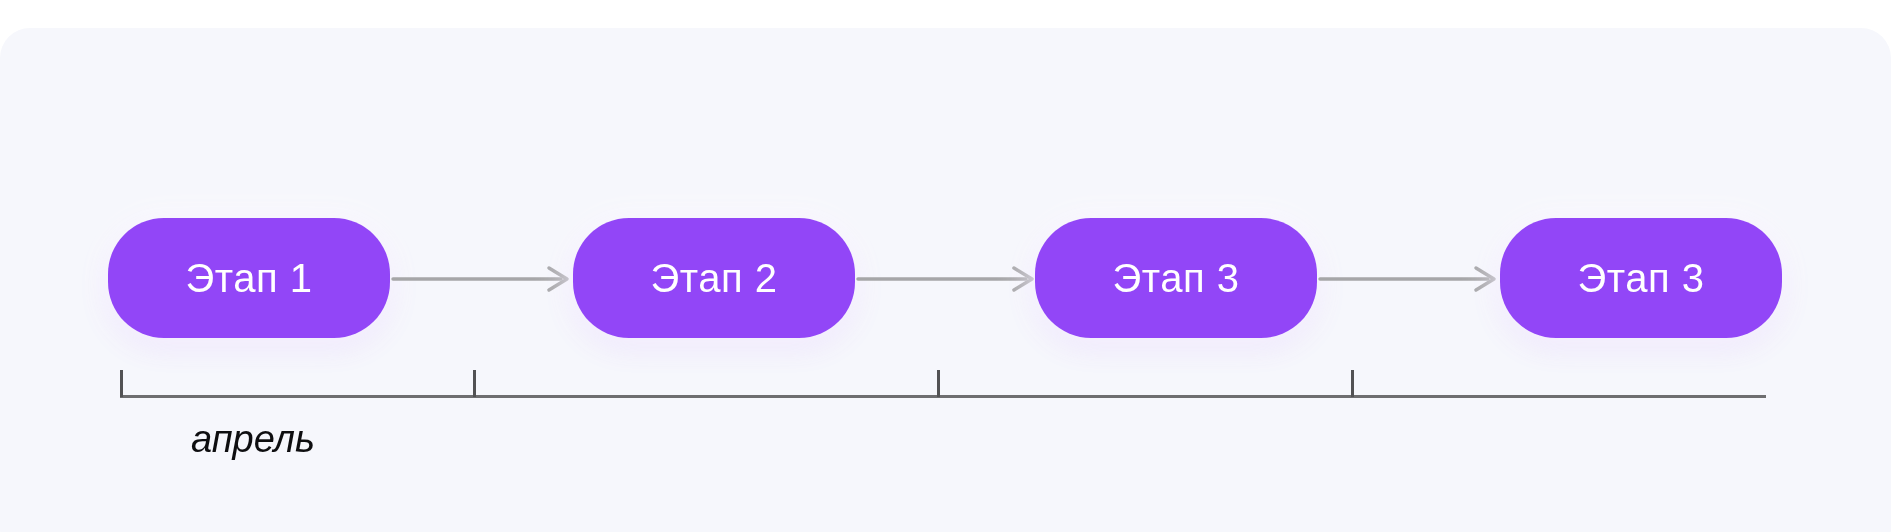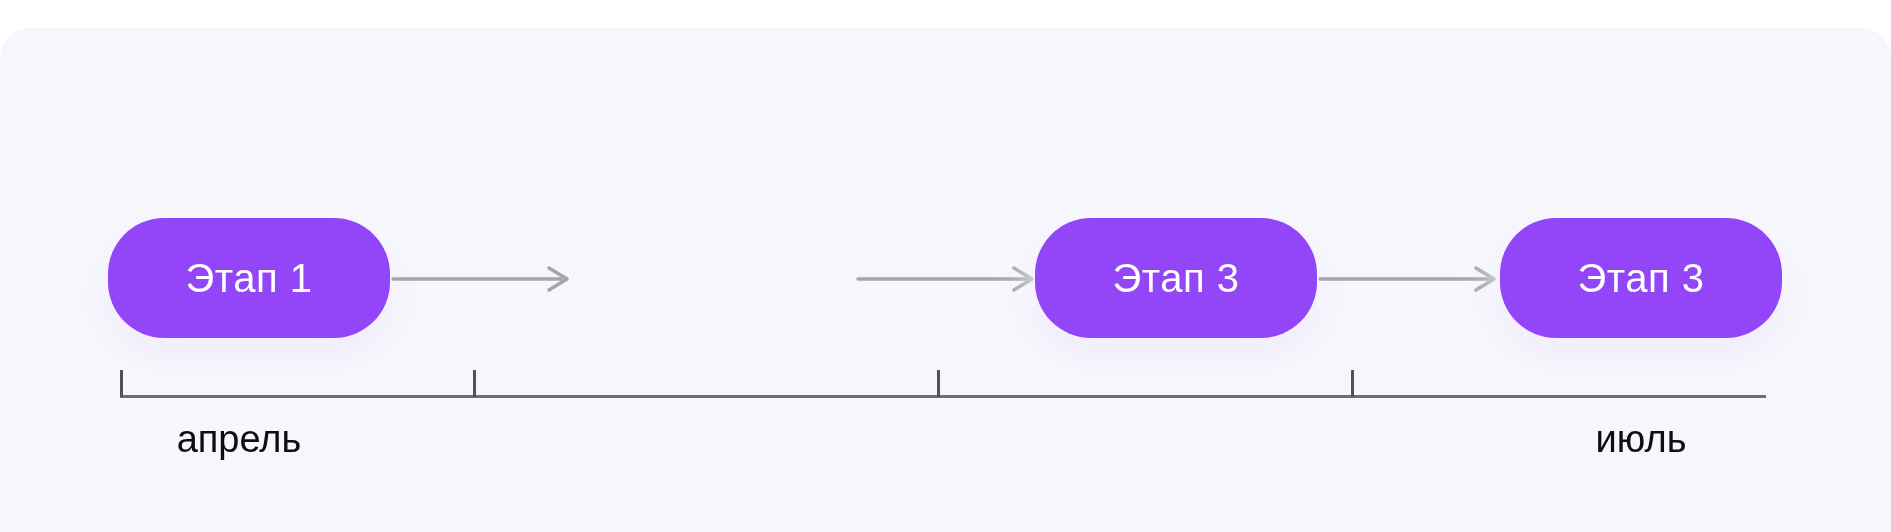--- a/index.html
+++ b/index.html
@@ -78,41 +78,44 @@
 
   .month {
     position: absolute;
     top: 390px;
     width: 300px;
     text-align: center;
     font-size: 38px;
     font-weight: 400;
     color: #0E0E10;
   }
-  .month-1 { left: 89px; }
+  .month-1 { left: 103px; font-style: italic; }
   .month-2 { left: 566px; }
   .month-3 { left: 1026px; }
   .month-4 { left: 1491px; }
 </style>
 </head>
 <body>
 
 <div class="canvas">
 
   <div class="stage stage-1">
     <span>Этап 1</span>
   </div>
 
   <div class="arrow arrow-1">
     <svg viewBox="0 0 185 30" xmlns="http://www.w3.org/2000/svg">
       <line x1="2" y1="15" x2="170" y2="15"></line>
       <polyline points="158,4 176,15 158,26"></polyline>
     </svg>
   </div>
 
+  <div class="stage stage-2">
+    <span>Этап 2</span>
+  </div>
 
   <div class="arrow arrow-2">
     <svg viewBox="0 0 185 30" xmlns="http://www.w3.org/2000/svg">
       <line x1="2" y1="15" x2="170" y2="15"></line>
       <polyline points="158,4 176,15 158,26"></polyline>
     </svg>
   </div>
 
   <div class="stage stage-3">
     <span>Этап 3</span>
@@ -129,15 +132,14 @@
     <span>Этап 3</span>
   </div>
 
   <div class="timeline-line"></div>
   <div class="tick tick-1"></div>
   <div class="tick tick-2"></div>
   <div class="tick tick-3"></div>
   <div class="tick tick-4"></div>
 
   <div class="month month-1">апрель</div>
-  <div class="month month-4">июль</div>
 
 </div>
 
 </body></html>

